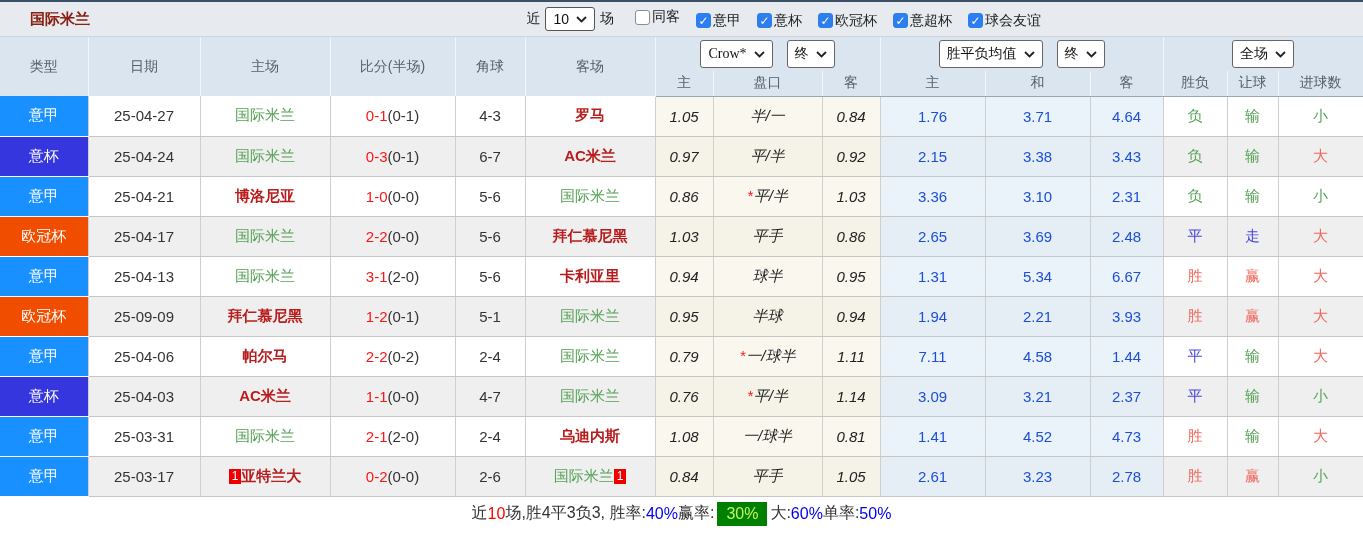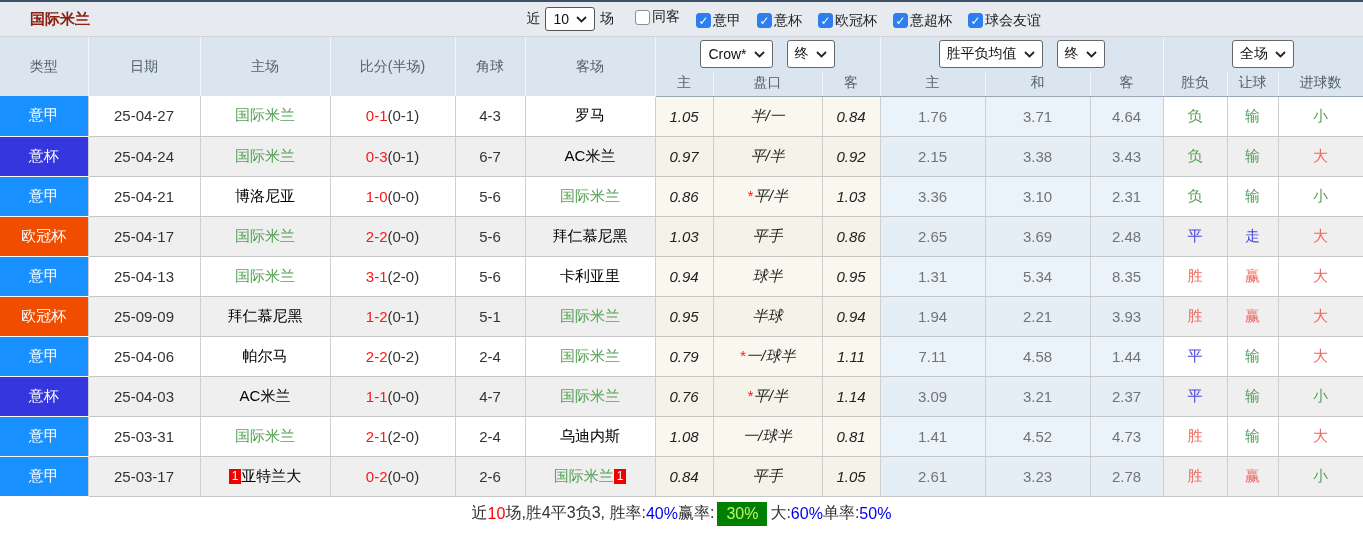--- a/index.html
+++ b/index.html
@@ -17,32 +17,32 @@
   .cb{width:15px;height:15px;border-radius:3px;border:1px solid #8a8f94;background:#fff;display:inline-flex;align-items:center;justify-content:center;font-size:12px;line-height:1;color:#fff;cursor:pointer;box-sizing:border-box;}
   .cb.on{background:#2d7ff0;border-color:#2d7ff0;}
   .cblabel{margin-left:2px;}
 
   
   table{border-collapse:collapse;table-layout:fixed;width:1363px;}
   thead th{background:#dbe5f0;color:#55606e;font-weight:normal;font-size:14px;border-right:1px solid #f2f5f9;box-sizing:border-box;}
   thead tr.h1 th{height:34px;}
   thead tr.h2 th{height:25px;border-bottom:1px solid #9aa7b5;}
   thead th.grp{border-bottom:0;}
-  .selwrap{display:flex;align-items:center;justify-content:center;gap:14px;}
+  .selwrap{display:flex;align-items:center;justify-content:center;gap:14px;font-family:Liberation Serif, serif;}
   .sel.hdr{height:24px;border-color:#666;}
 
   tbody td{height:40px;text-align:center;vertical-align:middle;font-size:15px;border-right:1px solid #cfcfcf;border-bottom:1px solid #c6c6c6;box-sizing:border-box;background:#fff;}
   tbody tr:nth-child(even) td.stripe{background:#efefef;}
   td.c-league{color:#fff;font-size:15px;border-bottom:1px solid #fff;}
   td.ah{background:#faf7ee;color:#222;font-style:italic;}
-  td.eu{background:#eaf3fa;color:#737373;}
+  td.eu{background:#eaf3fa;color:#1d4ed8;}
   tbody tr:nth-child(even) td.ah{background:#f5f2e7;}
   tbody tr:nth-child(even) td.eu{background:#e6eef5;}
   .tm-green{color:#55a055;}
-  .tm-black{color:#000000;}
+  .tm-black{color:#b91c1c;font-weight:bold;}
   .score-red{color:#ff1414;}
   .half{color:#333;}
   .star{color:#ff1414;margin-right:1px;}
   .num-badge{display:inline-block;background:#ee0000;color:#fff;font-size:12px;line-height:1.15;padding:1px 3px;vertical-align:1px;}
   td.res.g{color:#55a055;}
   td.res.r{color:#f0685c;}
   td.res.b{color:#4646dd;}
 
   
   .footer{height:34px;display:flex;align-items:center;justify-content:center;font-size:16px;background:#fff;}
@@ -244,21 +244,21 @@
           <td class="stripe">25-04-13</td>
           <td class="stripe"><span class="tm-green">国际米兰</span></td>
           <td class="stripe"><span class="score-red">3-1</span><span class="half">(2-0)</span></td>
           <td class="stripe">5-6</td>
           <td class="stripe"><span class="tm-black">卡利亚里</span></td>
           <td class="ah">0.94</td>
           <td class="ah">球半</td>
           <td class="ah">0.95</td>
           <td class="eu">1.31</td>
           <td class="eu">5.34</td>
-          <td class="eu">8.35</td>
+          <td class="eu">6.67</td>
           <td class="stripe res r">胜</td>
           <td class="stripe res r">赢</td>
           <td class="stripe res r">大</td>
         </tr>
         <tr>
           <td class="c-league" style="background:#f04d00">欧冠杯</td>
           <td class="stripe">25-09-09</td>
           <td class="stripe"><span class="tm-black">拜仁慕尼黑</span></td>
           <td class="stripe"><span class="score-red">1-2</span><span class="half">(0-1)</span></td>
           <td class="stripe">5-1</td>

